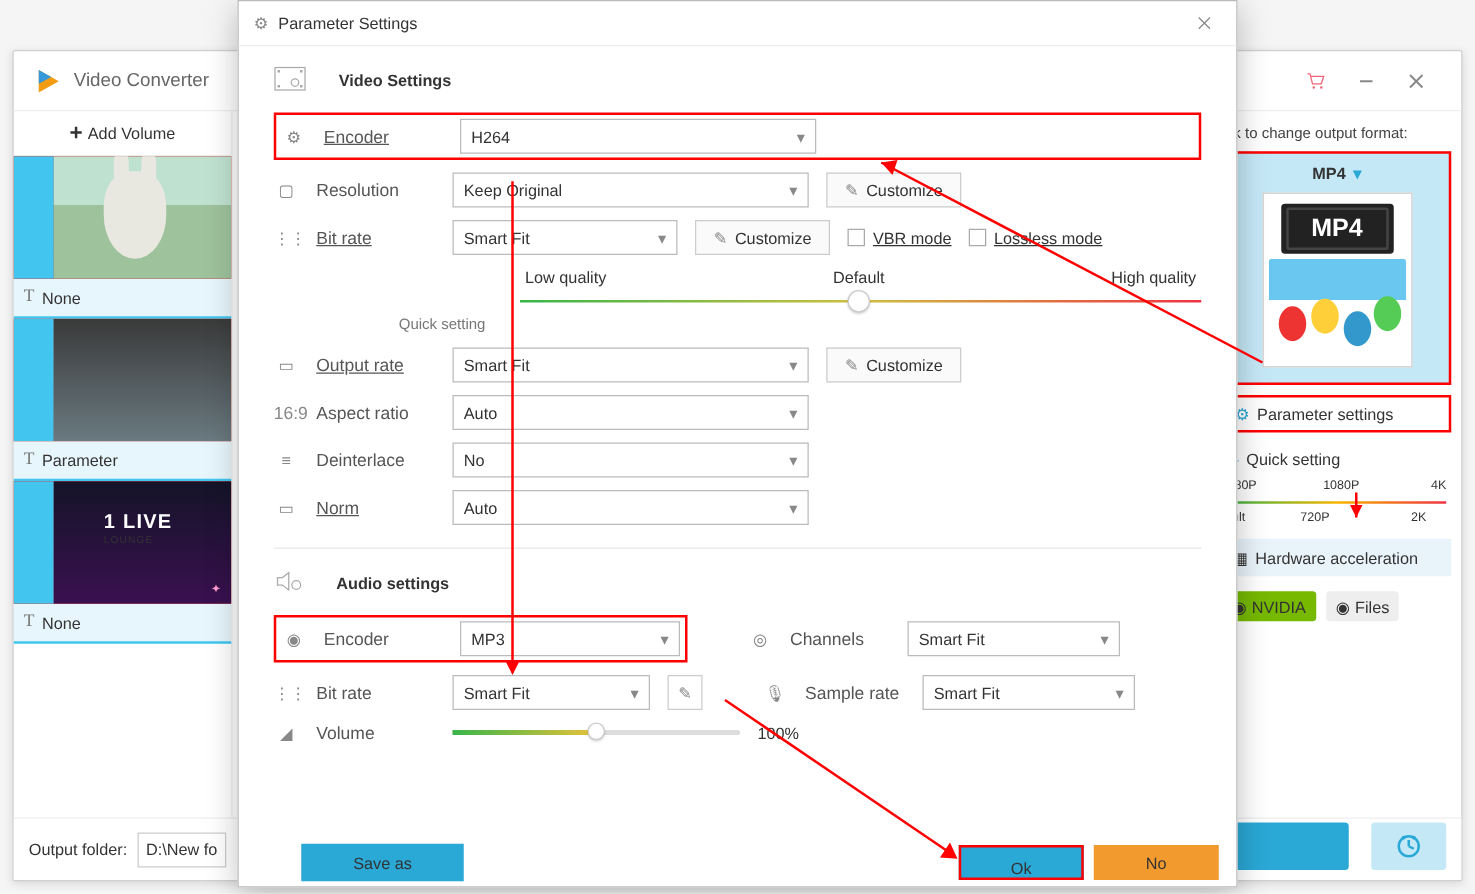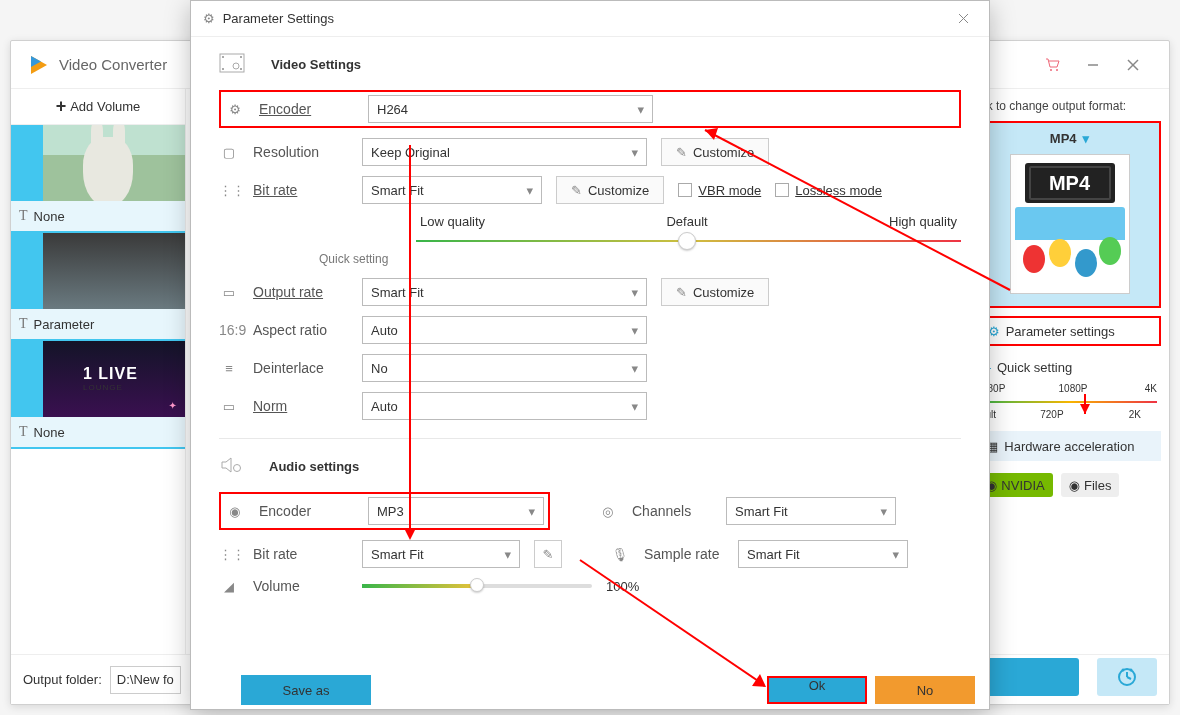--- a/index.html
+++ b/index.html
@@ -8,21 +8,21 @@
 .main-header{height:48px;display:flex;align-items:center;padding:0 16px;border-bottom:1px solid #eee}
 .main-header .logo{width:24px;height:24px;margin-right:8px;display:inline-block}
 .main-header .logo svg{width:100%;height:100%}
 .main-header .title{font-size:15px;color:#666}
 .main-header .spacer{flex:1}
 .win-btn{width:40px;height:32px;display:flex;align-items:center;justify-content:center;color:#888}
 .content{display:flex;height:calc(100% - 48px - 50px)}
 .left-col{width:175px;border-right:1px solid #eee;display:flex;flex-direction:column}
 .add-files{height:36px;display:flex;align-items:center;justify-content:center;gap:4px;color:#2aa8d6;border-bottom:1px solid #eee}
 .add-files .plus{font-size:18px;font-weight:bold}
-.thumb{position:relative;width:100%;height:76px;background:#b91c1c;overflow:hidden}
+.thumb{position:relative;width:100%;height:98px;background:#b91c1c;overflow:hidden}
 .thumb .sel{position:absolute;left:0;top:0;width:32px;height:100%;background:#42c6ef}
 .thumb .img{position:absolute;left:32px;top:0;right:0;bottom:0}
 .sub-bar{height:32px;display:flex;align-items:center;gap:6px;padding:0 8px;background:#e7f6fc;border-bottom:2px solid #42c6ef;font-size:12px;color:#555}
 .sub-bar .t-icon{font-family:serif;font-size:14px;color:#777}
 .right-col{width:200px;border-left:1px solid #eee;padding:10px 8px;display:flex;flex-direction:column;gap:8px}
 .right-col .hint{font-size:12px;color:#444}
 .format-tile{background:#c5e8f7;border:2px solid red;padding:8px 12px 12px;position:relative}
 .format-tile .head{display:flex;align-items:center;justify-content:center;gap:6px;font-size:14px;font-weight:bold;color:#2a6a8a}
 .format-tile .head .dd{color:#2aa8d6}
 .format-tile .card{margin:8px auto 0;width:120px;height:140px;background:#fff;border:1px solid #ccc;display:flex;flex-direction:column;align-items:center;justify-content:flex-start;padding-top:8px;position:relative;overflow:hidden}
@@ -76,21 +76,21 @@
 .quality .bar .knob{position:absolute;top:1px;width:18px;height:18px;border-radius:50%;background:#fff;border:1px solid #ccc;box-shadow:0 1px 2px rgba(0,0,0,.2)}
 .qs-label{font-size:12px;color:#777}
 hr{border:none;border-top:1px solid #e8e8e8;margin:12px 0 16px}
 .audio-slider{display:flex;align-items:center;gap:10px;width:230px}
 .audio-slider .track{flex:1;position:relative;height:4px;background:#ddd;border-radius:2px}
 .audio-slider .track .fill{position:absolute;left:0;top:0;bottom:0;width:50%;background:linear-gradient(90deg,#39b54a,#e8c23a)}
 .audio-slider .knob{position:absolute;left:50%;top:-6px;transform:translateX(-50%);width:14px;height:14px;border-radius:50%;background:#fff;border:1px solid #ccc;box-shadow:0 1px 2px rgba(0,0,0,.2)}
 .dlg-footer{position:absolute;left:0;right:0;bottom:0;height:38px;display:flex;align-items:center}
 .dlg-footer .save{width:130px;height:30px;margin-left:50px;background:#2aa8d6;color:#fff;display:flex;align-items:center;justify-content:center}
 .dlg-footer .sp{flex:1}
-.dlg-footer .ok{width:100px;height:28px;background:#2aa8d6;color:#fff;display:flex;align-items:flex-start;justify-content:center;border:2px solid red}
+.dlg-footer .ok{width:100px;height:28px;background:#2aa8d6;color:#fff;display:flex;align-items:flex-end;justify-content:center;border:2px solid red}
 .dlg-footer .no{width:100px;height:28px;margin:0 14px 0 8px;background:#f29a2e;color:#fff;display:flex;align-items:center;justify-content:center}
 .small-edit{width:28px;height:28px;border:1px solid #ccc;display:flex;align-items:center;justify-content:center;color:#888}
 
 .ovl{position:absolute;inset:0;pointer-events:none;z-index:50}
 .ovl line{stroke:red;stroke-width:2}
 .ovl polygon{fill:red}
 
 .bg1{background:linear-gradient(#bfe1d0 40%,#9ec29c 40%)}
 .bg2{background:linear-gradient(180deg,#3a3a3a,#6a7a80)}
 .bg3{background:linear-gradient(180deg,#141428,#3a1050)}

